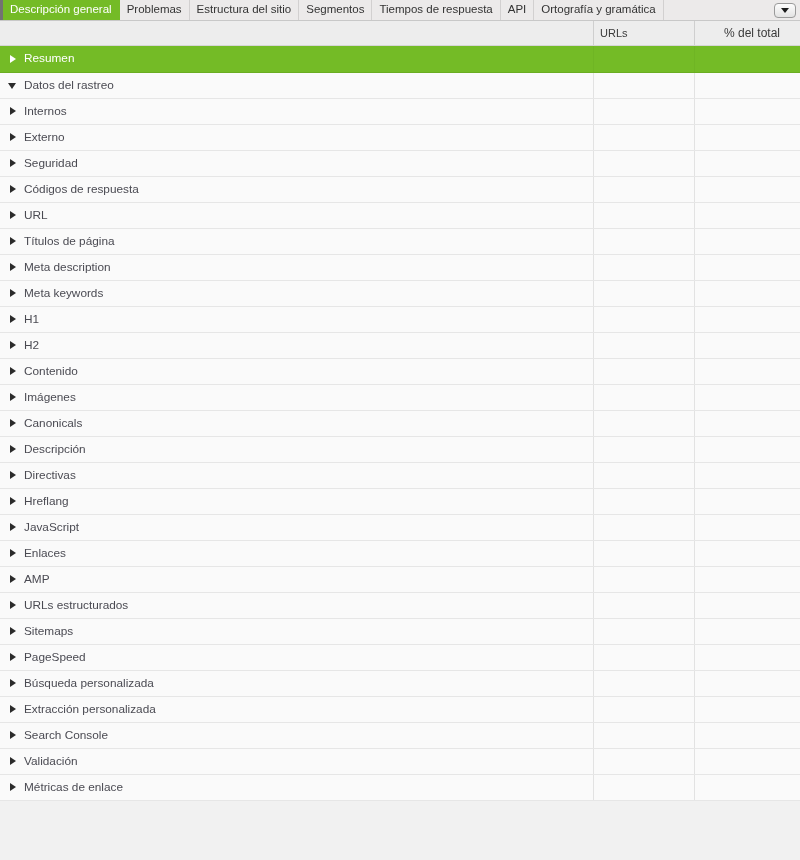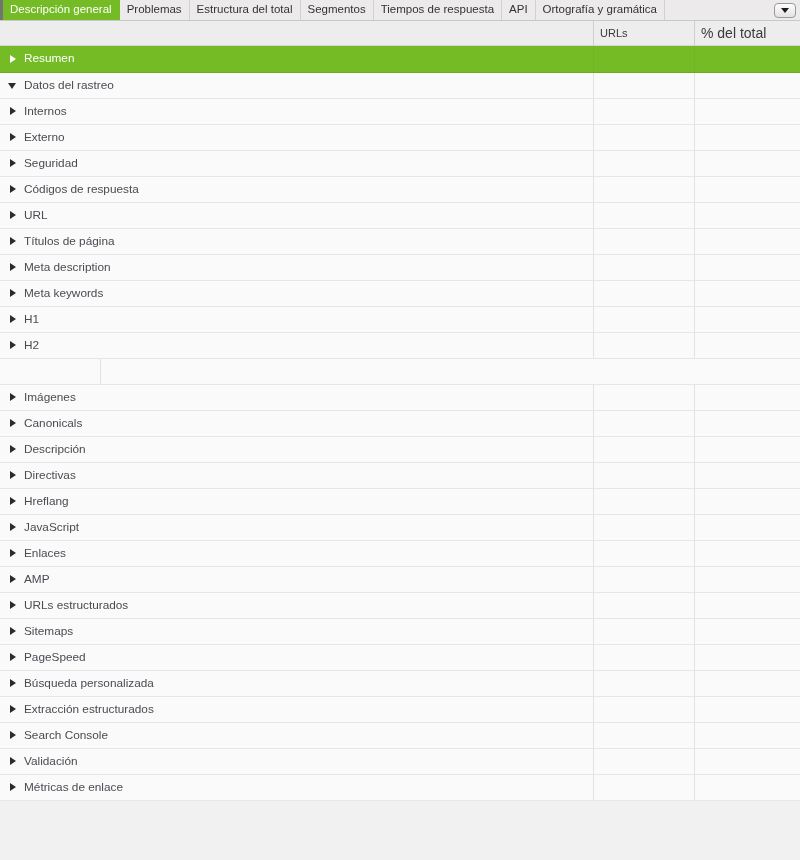--- a/index.html
+++ b/index.html
@@ -150,21 +150,22 @@
   .row.header .cell-label {
     border-right: 1px solid #cfcfcf;
   }
   .row.header .cell-urls {
     border-right: 1px solid #cfcfcf;
     color: #3a3a3a;
     font-size: 11px;
   }
   .row.header .cell-pct {
     color: #3a3a3a;
-    font-size: 14px;
+    font-size: 12px;
+    margin-left: 23px;
   }
 
   
   .row.summary {
     background: #74bb26;
     border-bottom: 1px solid #6aad21;
     height: 27px;
     text-align: right;
   }
   .row.summary .cell-label {
@@ -237,21 +238,21 @@
 
   <div class="tabbar">
     <div id="tabs-container" style="display:flex;align-items:stretch;">
         <div class="tab active">
           <span>Descripción general</span>
         </div>
         <div class="tab">
           <span>Problemas</span>
         </div>
         <div class="tab">
-          <span>Estructura del total</span>
+          <span>Estructura del sitio</span>
         </div>
         <div class="tab">
           <span>Segmentos</span>
         </div>
         <div class="tab">
           <span>Tiempos de respuesta</span>
         </div>
         <div class="tab">
           <span>API</span>
         </div>
@@ -364,20 +365,24 @@
       </div>
       <div class="row item">
         <div class="cell-label indent-1">
           <span class="twisty collapsed"></span>
           <span class="row-label">H2</span>
         </div>
         <div class="cell-urls"></div>
         <div class="cell-pct"></div>
       </div>
       <div class="row item">
+        <div class="cell-label indent-1">
+          <span class="twisty collapsed"></span>
+          <span class="row-label">Contenido</span>
+        </div>
         <div class="cell-urls"></div>
         <div class="cell-pct"></div>
       </div>
       <div class="row item">
         <div class="cell-label indent-1">
           <span class="twisty collapsed"></span>
           <span class="row-label">Imágenes</span>
         </div>
         <div class="cell-urls"></div>
         <div class="cell-pct"></div>
@@ -466,21 +471,21 @@
         <div class="cell-label indent-1">
           <span class="twisty collapsed"></span>
           <span class="row-label">Búsqueda personalizada</span>
         </div>
         <div class="cell-urls"></div>
         <div class="cell-pct"></div>
       </div>
       <div class="row item">
         <div class="cell-label indent-1">
           <span class="twisty collapsed"></span>
-          <span class="row-label">Extracción estructurados</span>
+          <span class="row-label">Extracción personalizada</span>
         </div>
         <div class="cell-urls"></div>
         <div class="cell-pct"></div>
       </div>
       <div class="row item">
         <div class="cell-label indent-1">
           <span class="twisty collapsed"></span>
           <span class="row-label">Search Console</span>
         </div>
         <div class="cell-urls"></div>

